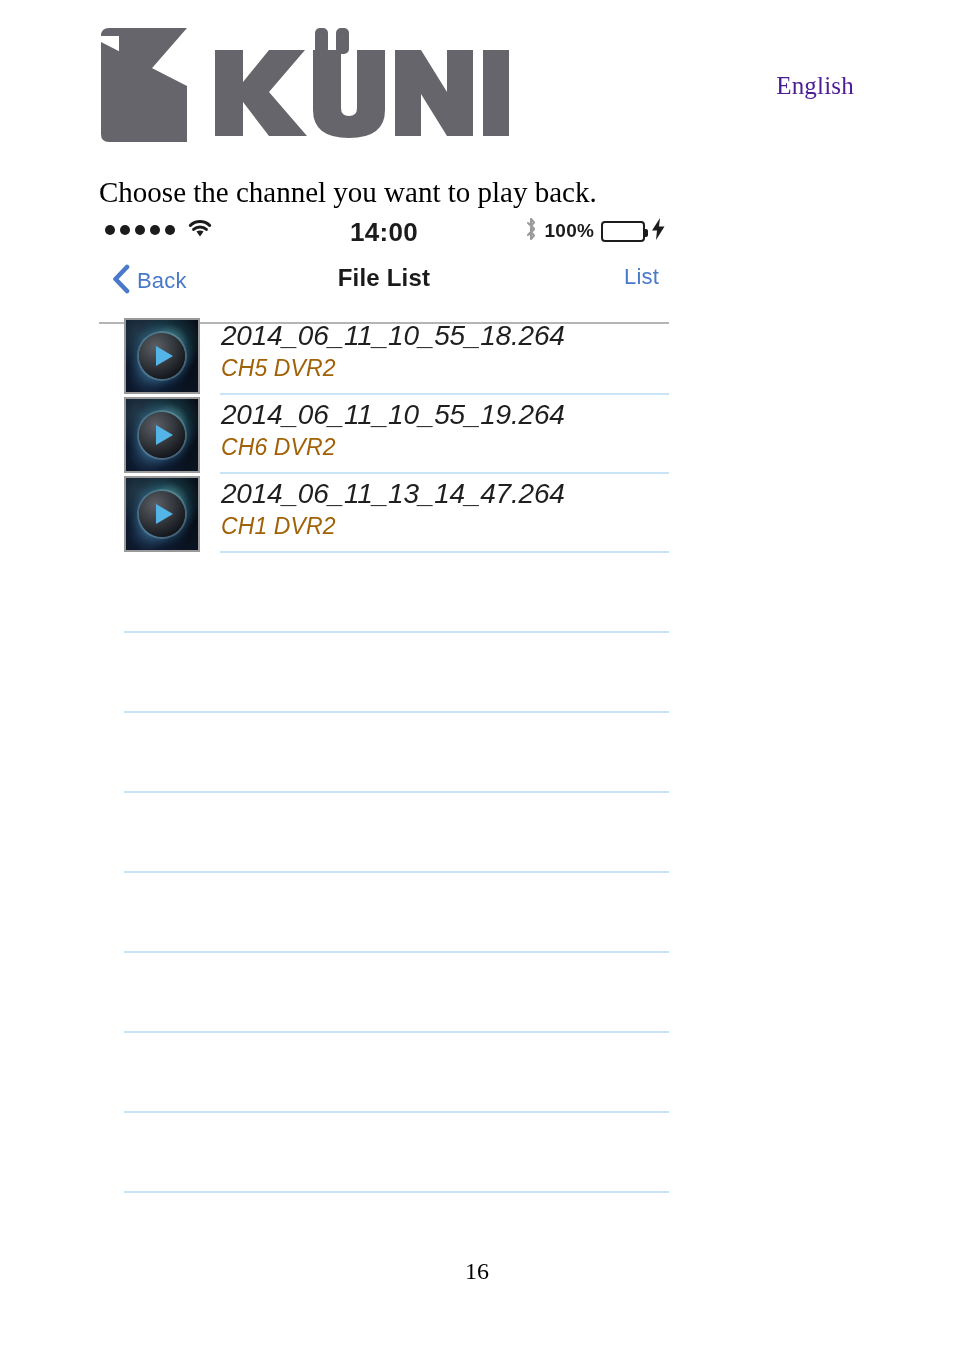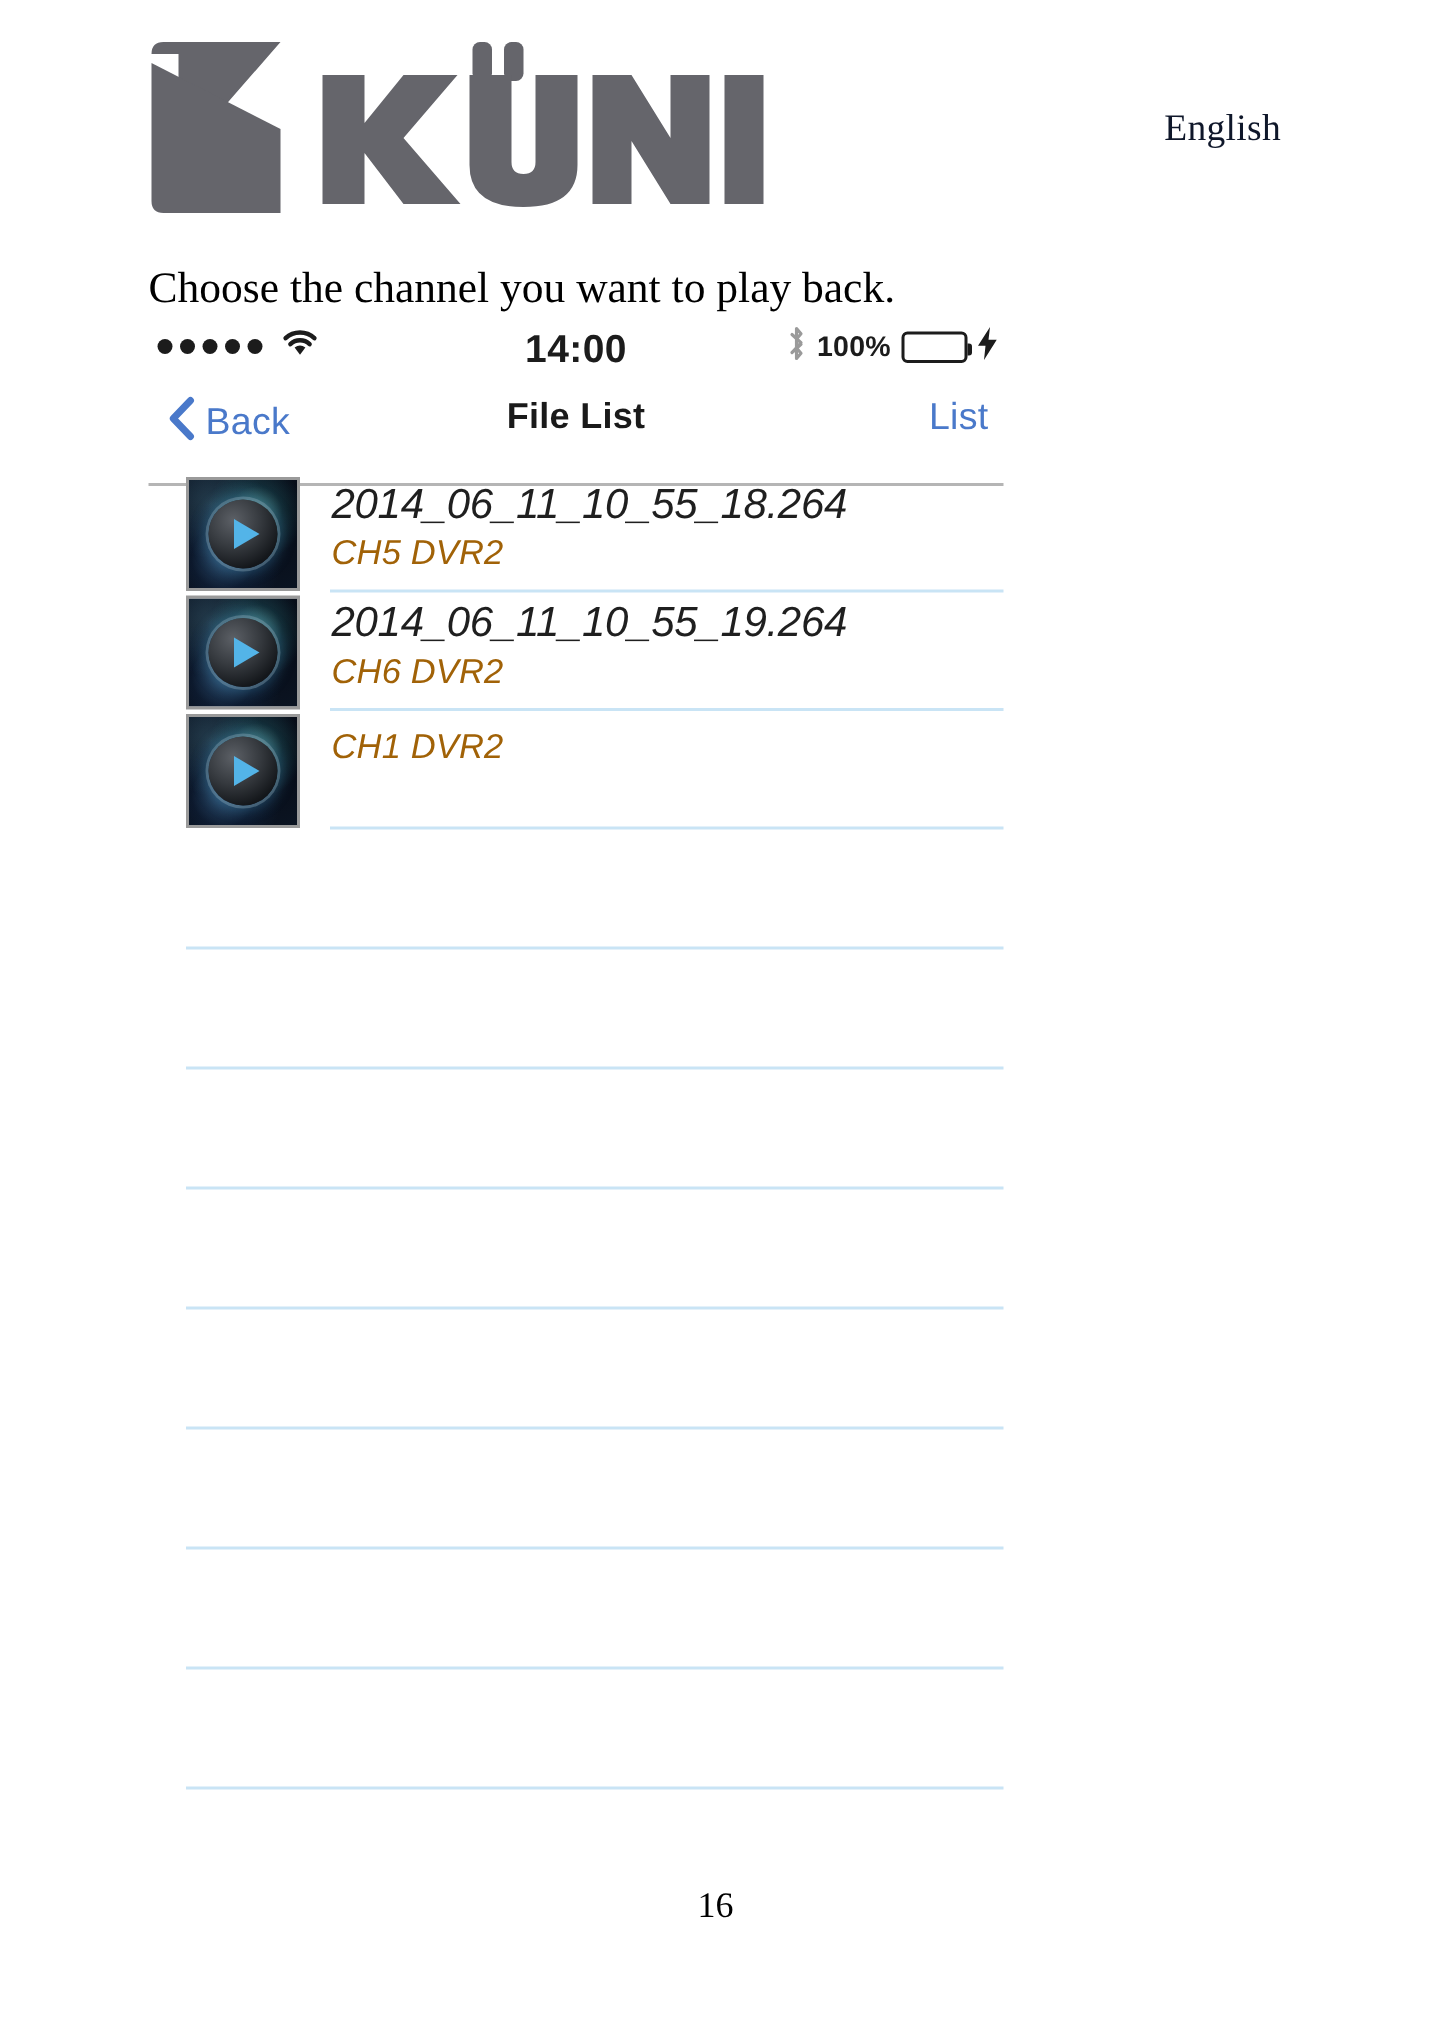--- a/index.html
+++ b/index.html
@@ -24,21 +24,21 @@
     height: 120px;
   }
   #brand-logo svg { display: block; }
 
   #language-label {
     position: absolute;
     right: 100px;
     top: 72px;
     font-family: "Liberation Serif", serif;
     font-size: 25px;
-    color: #0f172a;
+    color: #4c1d95;
     letter-spacing: .2px;
   }
 
   #instruction-text {
     position: absolute;
     left: 99px;
     top: 176px;
     font-family: "Liberation Serif", serif;
     font-size: 29px;
     color: #000000;
@@ -147,21 +147,21 @@
     left: 12px;
     top: 8px;
     display: flex;
     align-items: center;
     gap: 7px;
     cursor: pointer;
   }
   #back-button .chev { display:block; }
   .nav-blue {
     font-family: "Liberation Sans", sans-serif;
-    font-size: 25px;
+    font-size: 22px;
     color: #4a79ca;
     letter-spacing: .2px;
   }
   #nav-title {
     position: absolute;
     left: 0; right: 0;
     top: 8px;
     text-align: center;
     font-family: "Liberation Sans", sans-serif;
     font-weight: bold;
@@ -393,20 +393,21 @@
       </div>
       <div class="row-sep"></div>
     </div>
 
     <div class="file-row">
       <div class="thumb">
         <span class="ring"></span>
         <span class="play-tri"></span>
       </div>
       <div class="row-text">
+        <div class="file-name">2014_06_11_13_14_47.264</div>
         <div class="file-sub">CH1 DVR2</div>
       </div>
       <div class="row-sep"></div>
     </div>
 
     <div id="empty-rows">
         <div class="empty-row">
           <div class="row-sep"></div>
         </div>
         <div class="empty-row">

